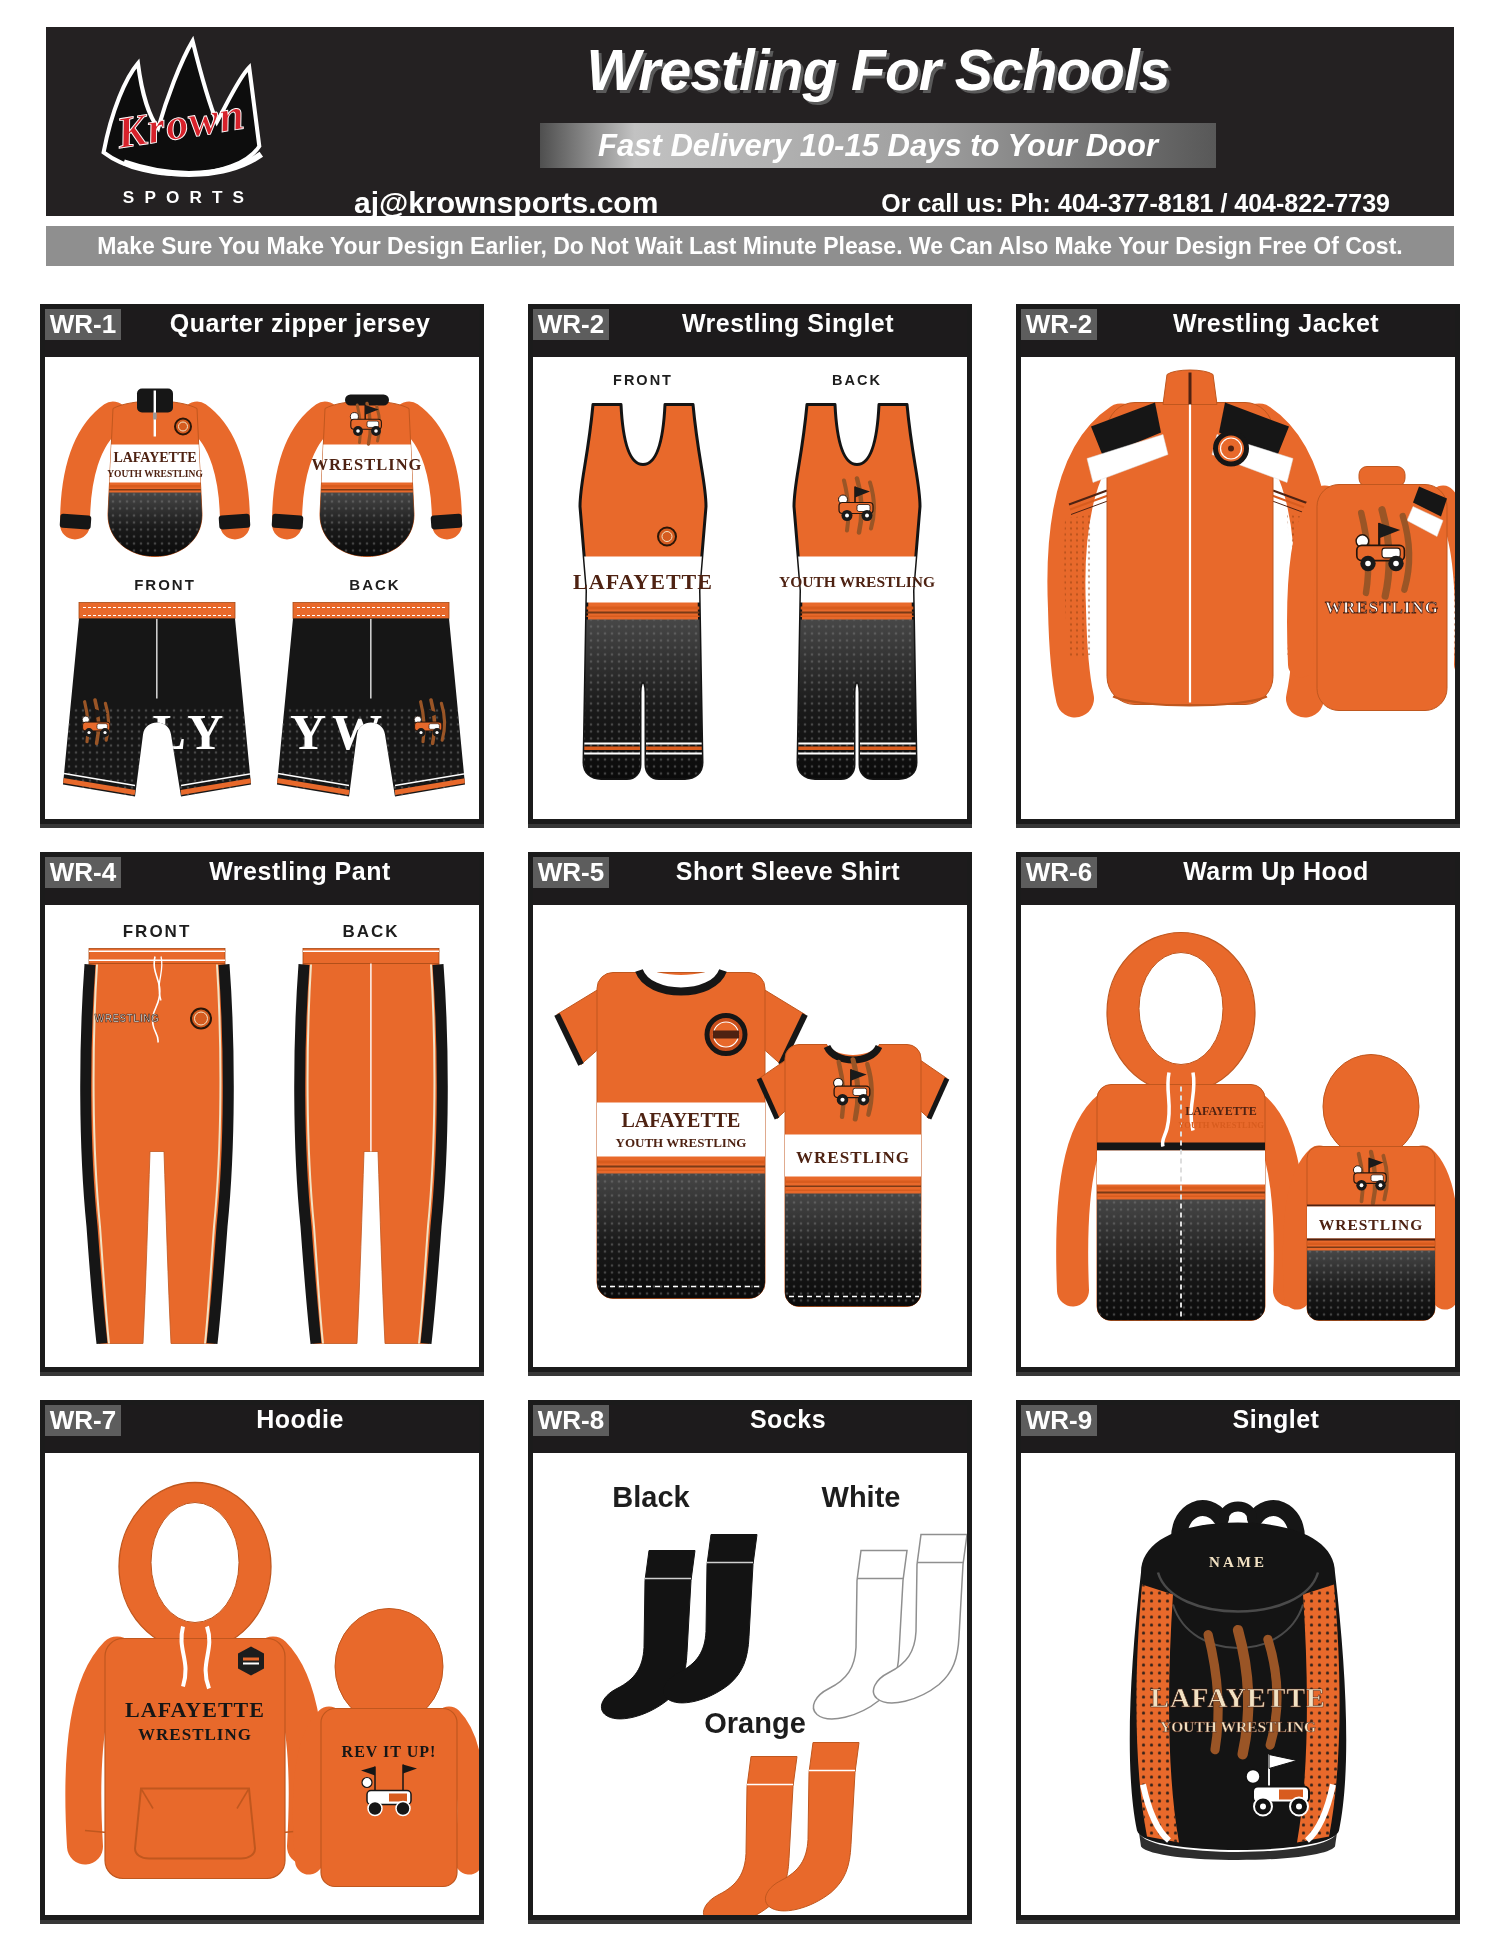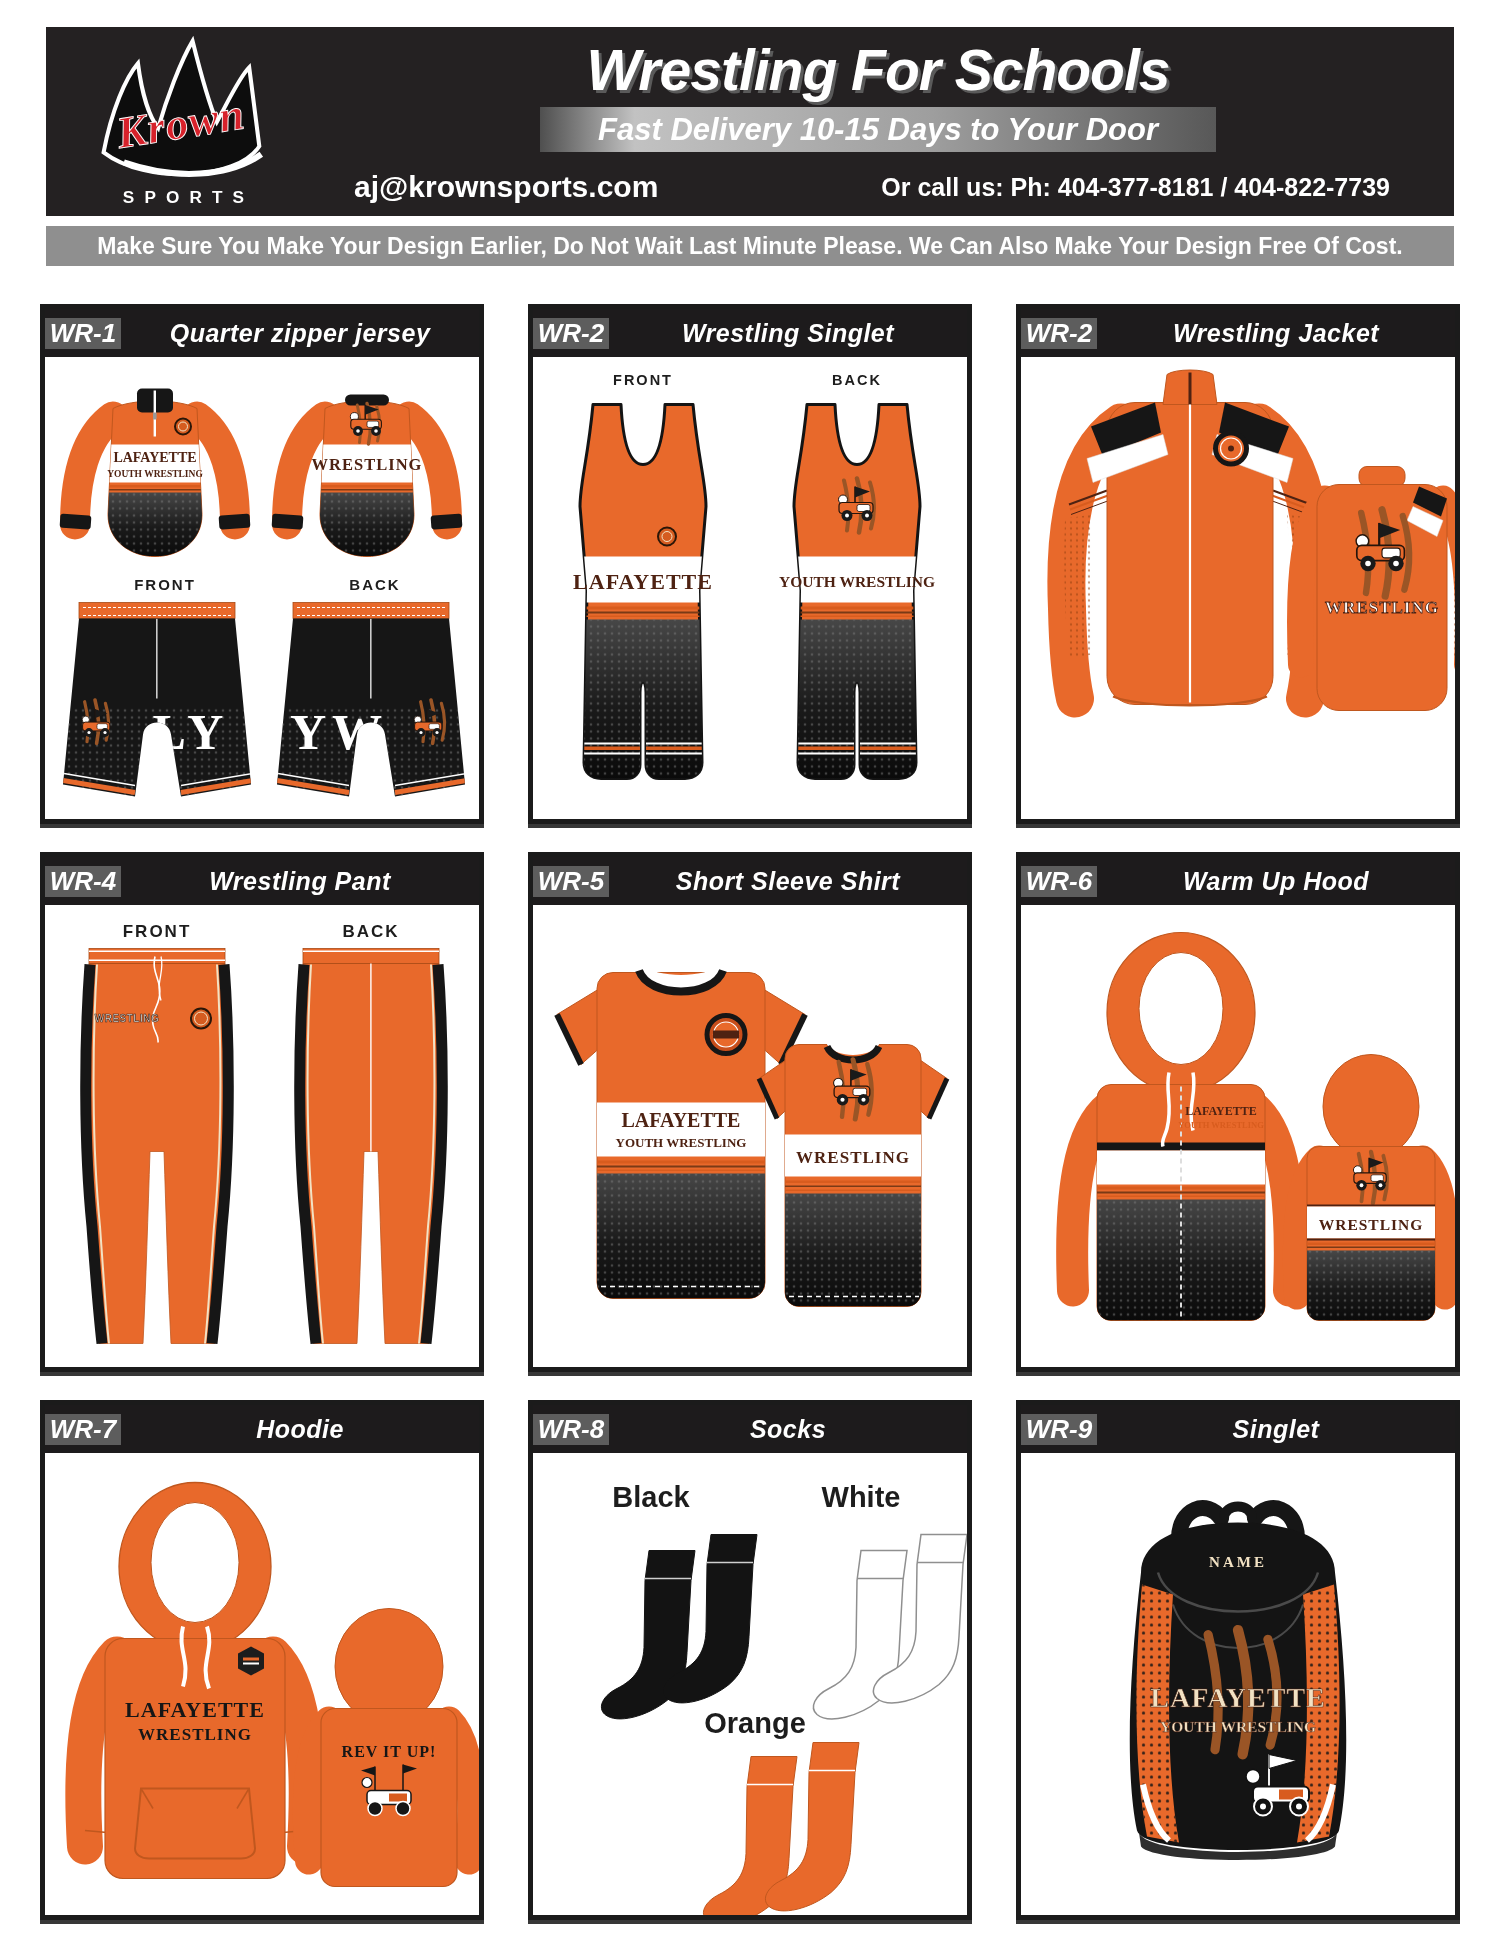--- a/index.html
+++ b/index.html
@@ -3,35 +3,35 @@
 <meta charset="utf-8">
 <style>
   * { margin:0; padding:0; box-sizing:border-box; }
   html,body { width:1500px; height:1941px; background:#fff; font-family:"Liberation Sans",sans-serif; }
   
   .header { position:relative; margin:27px 46px 0; height:189px; background:#242122; }
   .logo-svg { position:absolute; left:28px; top:6px; }
   .hwrap { position:absolute; left:272px; right:16px; top:10px; text-align:center; color:#fff; }
   .htitle { font-size:57px; font-weight:bold; font-style:italic; letter-spacing:-1px;
             text-shadow:3px 3px 0 #5a5a5a; white-space:nowrap; }
-  .hsub { margin:4px auto 0; width:676px; height:45px; line-height:45px;
+  .hsub { margin:20px auto 0; width:676px; height:45px; line-height:45px;
           background:linear-gradient(90deg,#4f4f4f 0%,#c2c2c2 14%,#9e9e9e 58%,#585858 100%);
           font-size:31px; font-weight:bold; font-style:italic; color:#fff; white-space:nowrap; }
   .hrow { display:flex; justify-content:space-between; align-items:center; padding:10px 48px 0 36px;margin-top:8px; }
   .hemail { font-size:30px; font-weight:bold; }
   .hphone { font-size:25px; font-weight:bold; }
   
   .notice { margin:10px 46px 0; height:40px; line-height:40px; background:#8F8F8F; color:#fff;
             text-align:center; font-size:23px; font-weight:bold; white-space:nowrap; }
   
   .grid { margin:38px 40px 0; display:grid; grid-template-columns:repeat(3,1fr);
           column-gap:44px; row-gap:28px; }
   .card { border:5px solid #1b1b1b; background:#fff; height:520px; display:flex; flex-direction:column;
           box-shadow:0 4px 0 rgba(20,20,20,.85); }
-  .cardbar { height:48px; background:#1d1b1c; display:flex; align-items:center; flex:none;font-style:italic; }
+  .cardbar { height:48px; background:#1d1b1c; display:flex; align-items:flex-start; flex:none; }
   .tag { width:76px; background:#5d5d5d; color:#fff; font-size:26px; font-weight:bold;
          display:flex; align-items:center; justify-content:center; flex:none; }
   .ttl { flex:1; display:flex; align-items:center; justify-content:center;
          color:#fff; font-size:25px; font-weight:bold; letter-spacing:.5px; }
   .cardbody { flex:1; position:relative; overflow:hidden; }
   .cardbody svg { display:block; width:100%; height:100%; }
   
   .ts { font-family:"Liberation Serif",serif; font-weight:bold; text-anchor:middle; }
   .tl { font-family:"Liberation Sans",sans-serif; font-weight:bold; text-anchor:middle; }
 </style>

